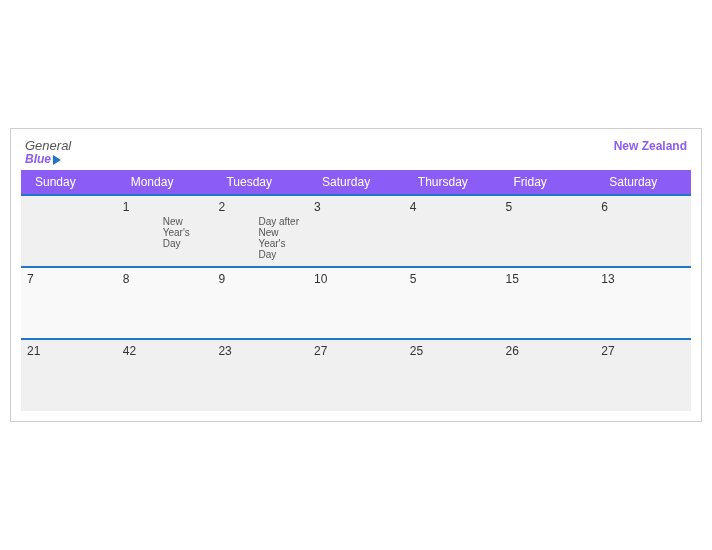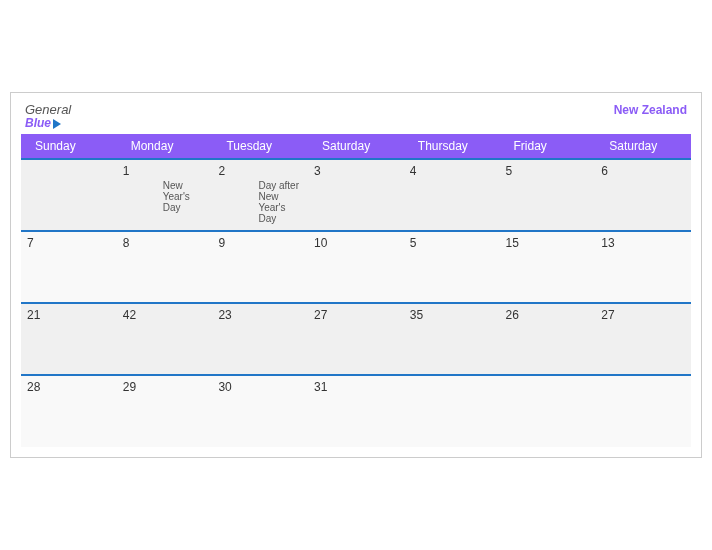--- a/index.html
+++ b/index.html
@@ -189,41 +189,24 @@
           <td>
             <span class="day-number">42</span>
           </td>
           <td>
             <span class="day-number">23</span>
           </td>
           <td>
             <span class="day-number">27</span>
           </td>
           <td>
-            <span class="day-number">35</span>
+            <span class="day-number">25</span>
           </td>
           <td>
             <span class="day-number">26</span>
           </td>
           <td>
             <span class="day-number">27</span>
           </td>
-        </tr>
-        <tr>
-          <td>
-            <span class="day-number">28</span>
-          </td>
-          <td>
-            <span class="day-number">29</span>
-          </td>
-          <td>
-            <span class="day-number">30</span>
-          </td>
-          <td>
-            <span class="day-number">31</span>
-          </td>
-          <td class="empty-cell"></td>
-          <td class="empty-cell"></td>
-          <td class="empty-cell"></td>
         </tr>
       </tbody>
   </table>
 </div>
 
 </body></html>

